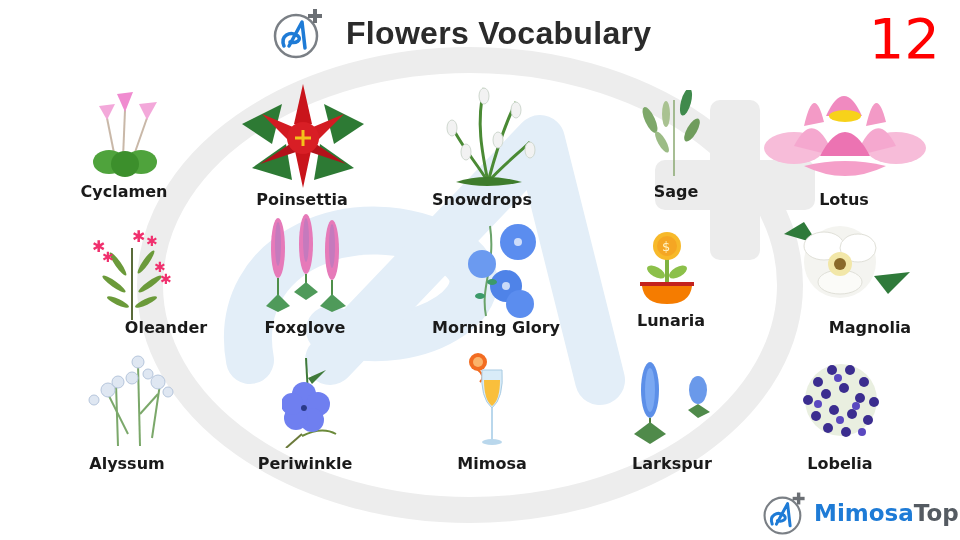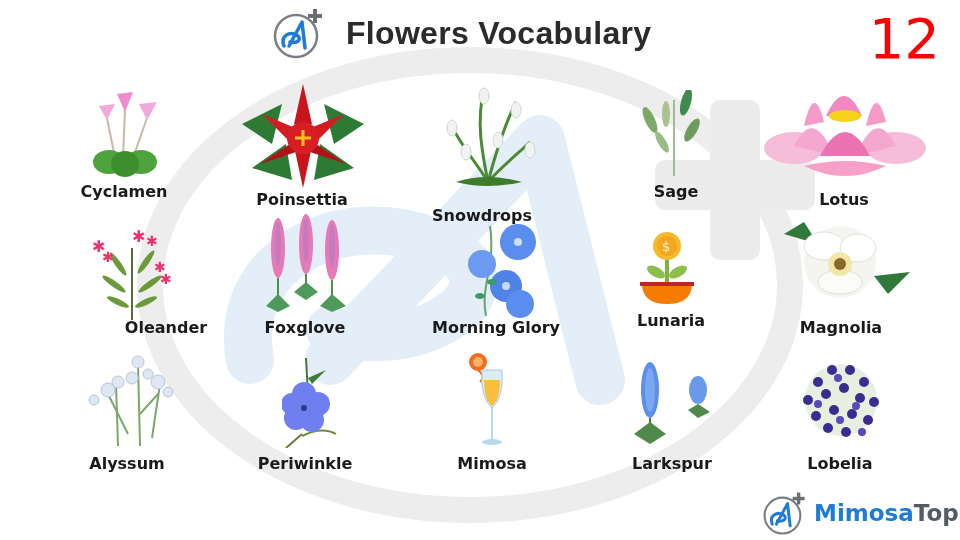--- a/index.html
+++ b/index.html
@@ -80,21 +80,21 @@
     <path d="M52 100 C66 84 84 70 94 60" stroke="#4a8a34" stroke-width="3" fill="none"></path>
     <path d="M20 100 Q50 90 86 100 Q50 108 20 100Z" fill="#3e7c2c"></path>
     <ellipse cx="16" cy="46" rx="5" ry="8" fill="#f2f2f2" stroke="#cfd8cf"></ellipse>
     <ellipse cx="48" cy="14" rx="5" ry="8" fill="#f2f2f2" stroke="#cfd8cf"></ellipse>
     <ellipse cx="80" cy="28" rx="5" ry="8" fill="#f2f2f2" stroke="#cfd8cf"></ellipse>
     <ellipse cx="94" cy="68" rx="5" ry="8" fill="#f2f2f2" stroke="#cfd8cf"></ellipse>
     <ellipse cx="30" cy="70" rx="5" ry="8" fill="#f2f2f2" stroke="#cfd8cf"></ellipse>
     <ellipse cx="62" cy="58" rx="5" ry="8" fill="#f2f2f2" stroke="#cfd8cf"></ellipse>
   </svg>
 </div>
-<div class="label" style="left:482px;top:190px;margin-top:16px;">Snowdrops</div>
+<div class="label" style="left:482px;top:190px;">Snowdrops</div>
 
 <div class="item" style="left:640px;top:90px;">
   <svg width="62" height="86" viewBox="0 0 62 86">
     <path d="M34 86 L34 10" stroke="#8aa870" stroke-width="1.5"></path>
     <ellipse cx="10" cy="30" rx="5" ry="14" fill="#7ea86a" transform="rotate(-25 10 30)"></ellipse>
     <ellipse cx="26" cy="24" rx="4" ry="13" fill="#a9c291"></ellipse>
     <ellipse cx="46" cy="12" rx="5" ry="14" fill="#3f8a4c" transform="rotate(15 46 12)"></ellipse>
     <ellipse cx="52" cy="40" rx="5" ry="13" fill="#6f9c5c" transform="rotate(30 52 40)"></ellipse>
     <ellipse cx="22" cy="52" rx="4" ry="12" fill="#9cbc86" transform="rotate(-30 22 52)"></ellipse>
   </svg>
@@ -200,21 +200,21 @@
     <polygon points="0,14 20,2 34,24" fill="#2f7a3a"></polygon>
     <polygon points="90,56 126,52 104,74" fill="#2f7a3a"></polygon>
     <circle cx="56" cy="42" r="36" fill="#f4f4f0"></circle>
     <ellipse cx="40" cy="26" rx="20" ry="14" fill="#ffffff" stroke="#e0e0d8"></ellipse>
     <ellipse cx="74" cy="28" rx="18" ry="14" fill="#ffffff" stroke="#e0e0d8"></ellipse>
     <ellipse cx="56" cy="62" rx="22" ry="12" fill="#fbfbf8" stroke="#e0e0d8"></ellipse>
     <circle cx="56" cy="44" r="12" fill="#f2e7a8"></circle>
     <circle cx="56" cy="44" r="6" fill="#8a6a2a"></circle>
   </svg>
 </div>
-<div class="label" style="left:841px;top:318px;">Magnolia</div>
+<div class="label" style="left:870px;top:318px;">Magnolia</div>
 
 <div class="item" style="left:88px;top:354px;">
   <svg width="86" height="94" viewBox="0 0 86 94">
     <g stroke="#7ba86a" stroke-width="2" fill="none">
       <path d="M30 92 L28 30"></path>
         <path d="M52 92 L50 10"></path>
         <path d="M64 84 L72 30"></path>
       <path d="M40 80 L20 40"></path>
         <path d="M52 60 L70 40"></path>
     </g>

